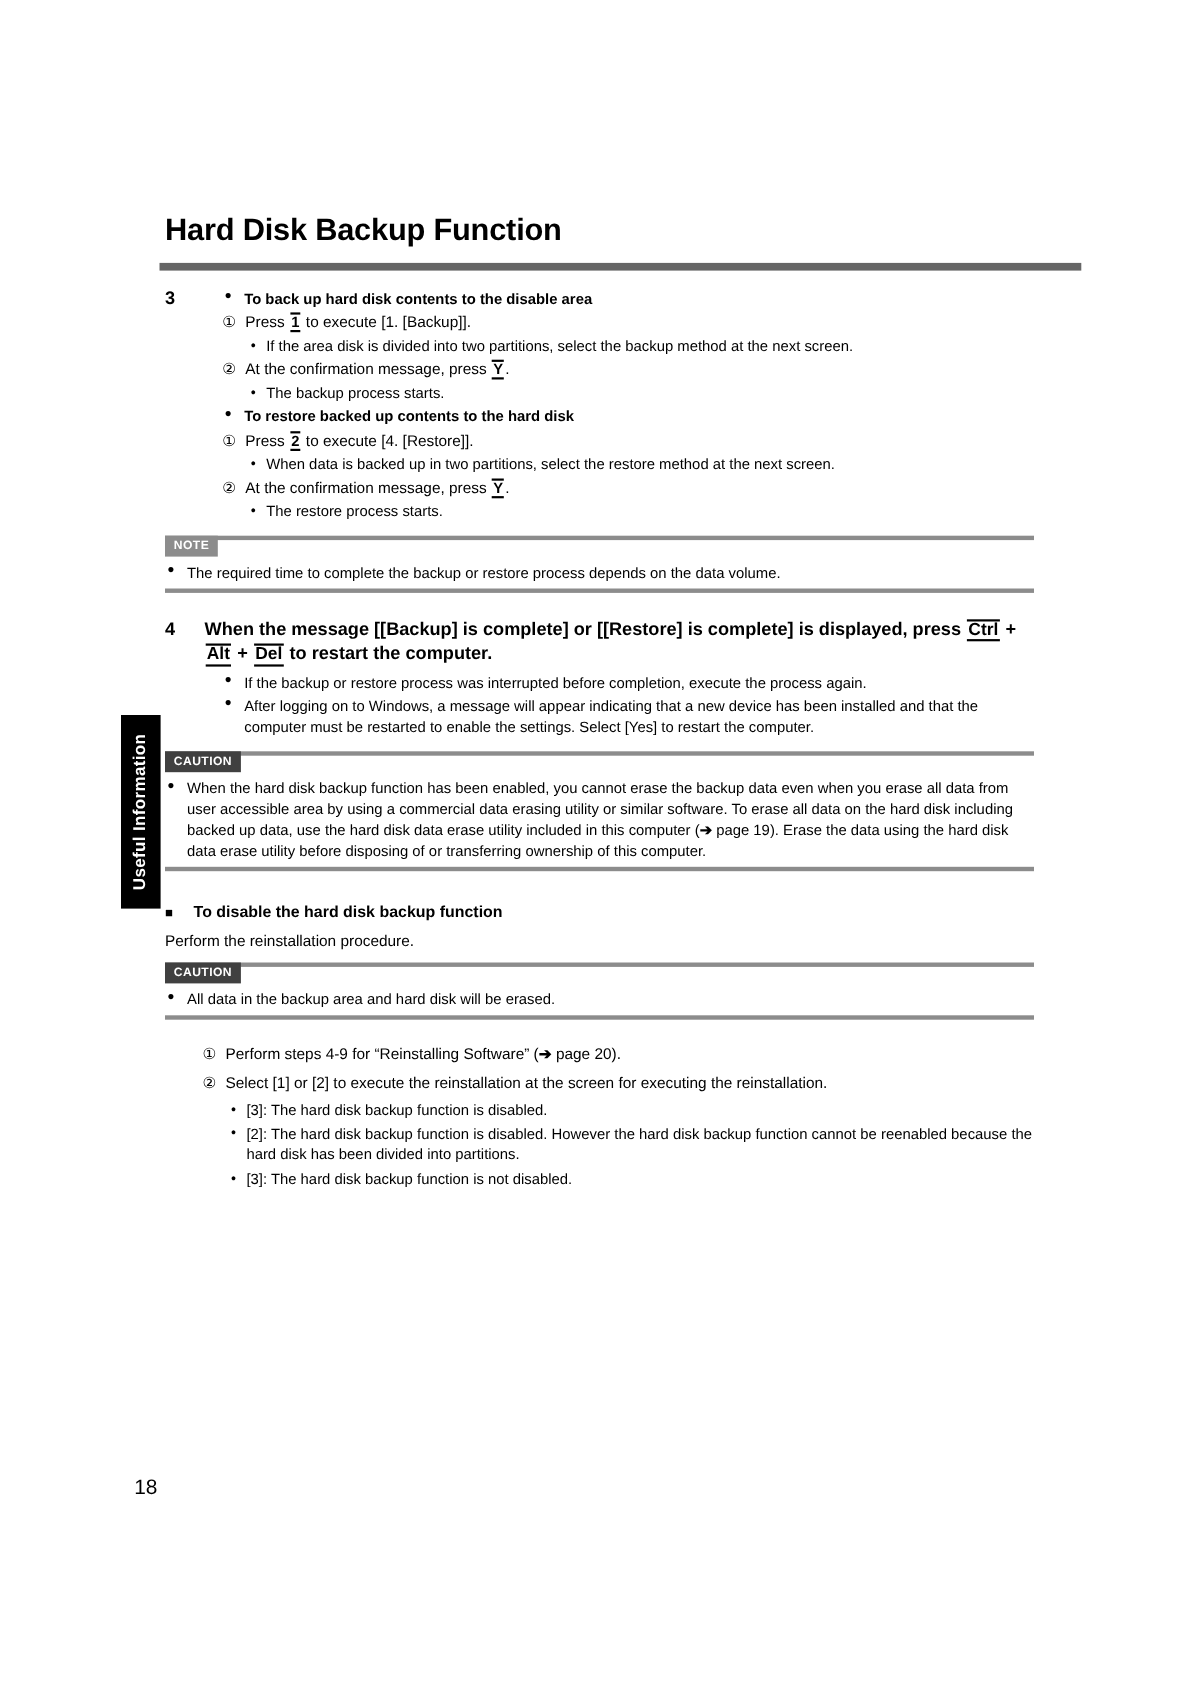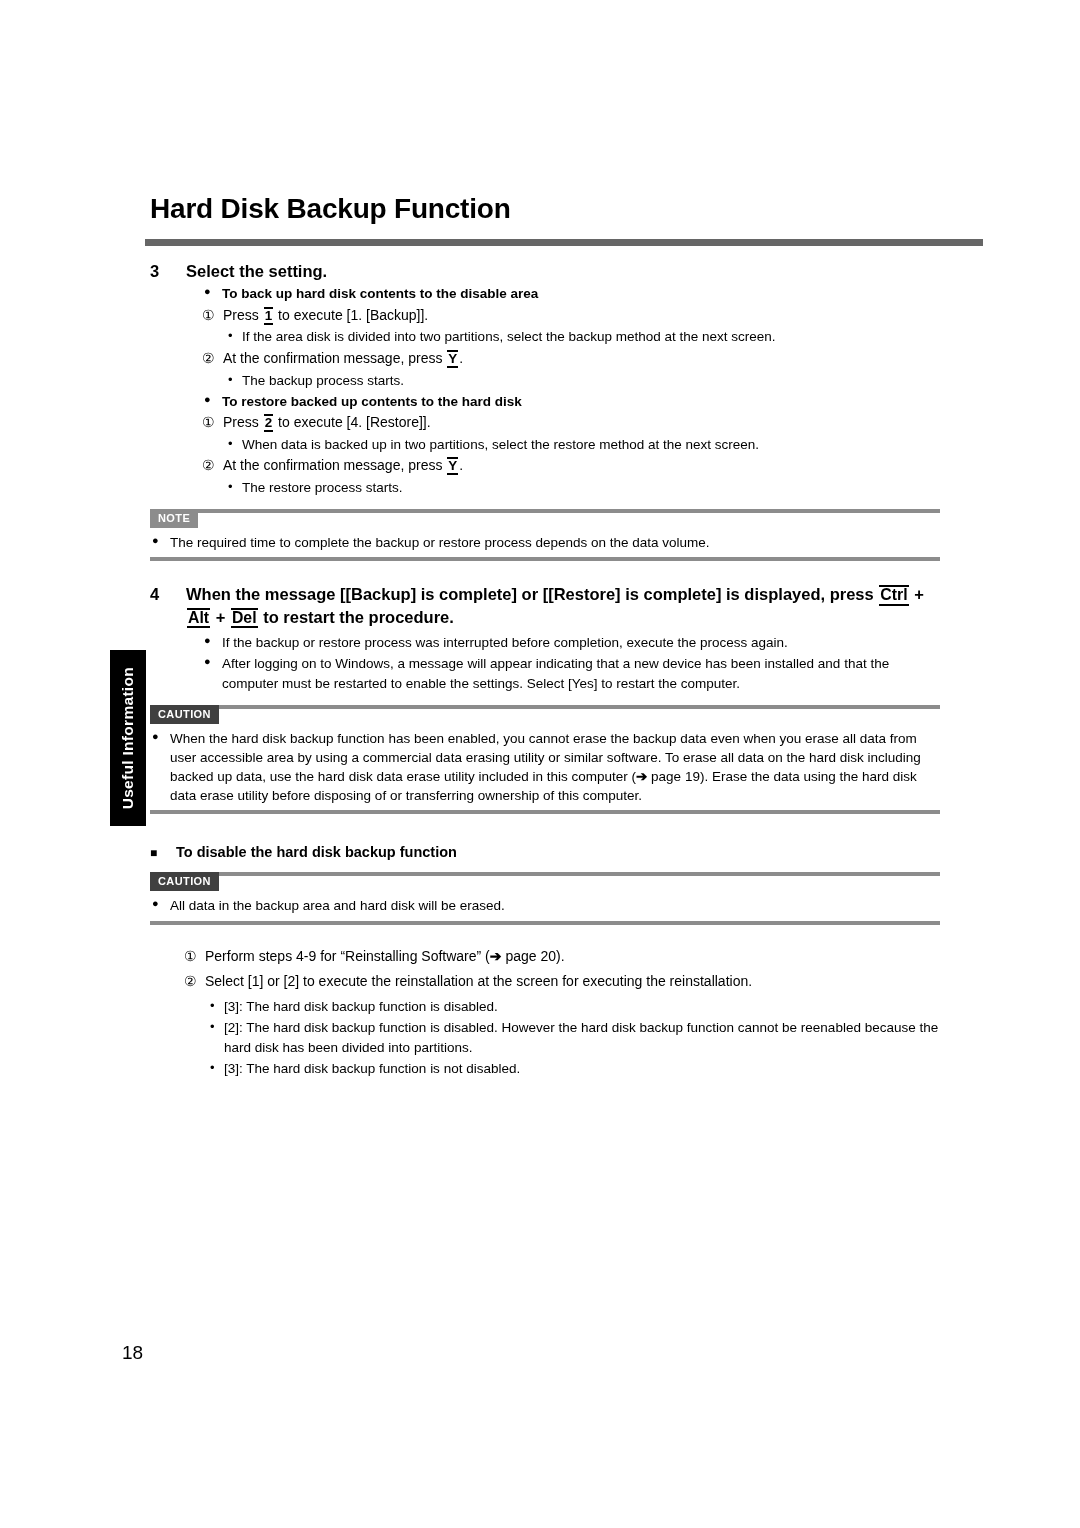--- a/index.html
+++ b/index.html
@@ -227,21 +227,20 @@
   </div>
 
   <div class="content">
 
     <h1 class="doc-title">Hard Disk Backup Function</h1>
     <div class="title-rule"></div>
 
     <div class="step">
       <div class="step-num">3</div>
       <div class="step-body">
-        <div class="step-head">Select the setting.</div>
 
         <div class="b-row lvl-disc">
           <span class="b-mark">●</span>
           <span class="b-text">To back up hard disk contents to the disable area</span>
         </div>
 
         <div class="b-row lvl-circ">
           <span class="b-mark">①</span>
           <span class="b-text"><span>Press</span> <span class="key">1</span> <span>to execute [1. [Backup]].</span></span>
         </div>
@@ -304,21 +303,21 @@
     <div class="step" style="margin-top:22px;">
       <div class="step-num">4</div>
       <div class="step-body">
         <div class="step-head">
           <span>When the message [[Backup] is complete] or [[Restore] is complete] is displayed, press</span>
           <span class="key">Ctrl</span>
           <span>+</span>
           <span class="key">Alt</span>
           <span>+</span>
           <span class="key">Del</span>
-          <span>to restart the procedure.</span>
+          <span>to restart the computer.</span>
         </div>
 
         <div class="b-row lvl-disc2" style="margin-top:5px;">
           <span class="b-mark">●</span>
           <span class="b-text">If the backup or restore process was interrupted before completion, execute the process again.</span>
         </div>
         <div class="b-row lvl-disc2">
           <span class="b-mark">●</span>
           <span class="b-text">After logging on to Windows, a message will appear indicating that a new device has been installed and that the computer must be restarted to enable the settings. Select [Yes] to restart the computer.</span>
         </div>
@@ -335,20 +334,21 @@
           <span class="b-text"><span>When the hard disk backup function has been enabled, you cannot erase the backup data even when you erase all data from user accessible area by using a commercial data erasing utility or similar software. To erase all data on the hard disk including backed up data, use the hard disk data erase utility included in this computer (</span><span class="arrow">➔</span><span> page 19</span><span>). Erase the data using the hard disk data erase utility before disposing of or transferring ownership of this computer.</span></span>
         </div>
       </div>
       <div class="cbox-bot"></div>
     </div>
 
     <div class="sq-head">
       <span class="sq-mark">■</span>
       <span>To disable the hard disk backup function</span>
     </div>
+    <div class="plain-line">Perform the reinstallation procedure.</div>
 
     <div class="cbox">
       <div class="cbox-top">
         <span class="cbox-badge badge-caution">CAUTION</span>
       </div>
       <div class="cbox-inner">
         <div class="b-row lvl-note">
           <span class="b-mark">●</span>
           <span class="b-text">All data in the backup area and hard disk will be erased.</span>
         </div>

